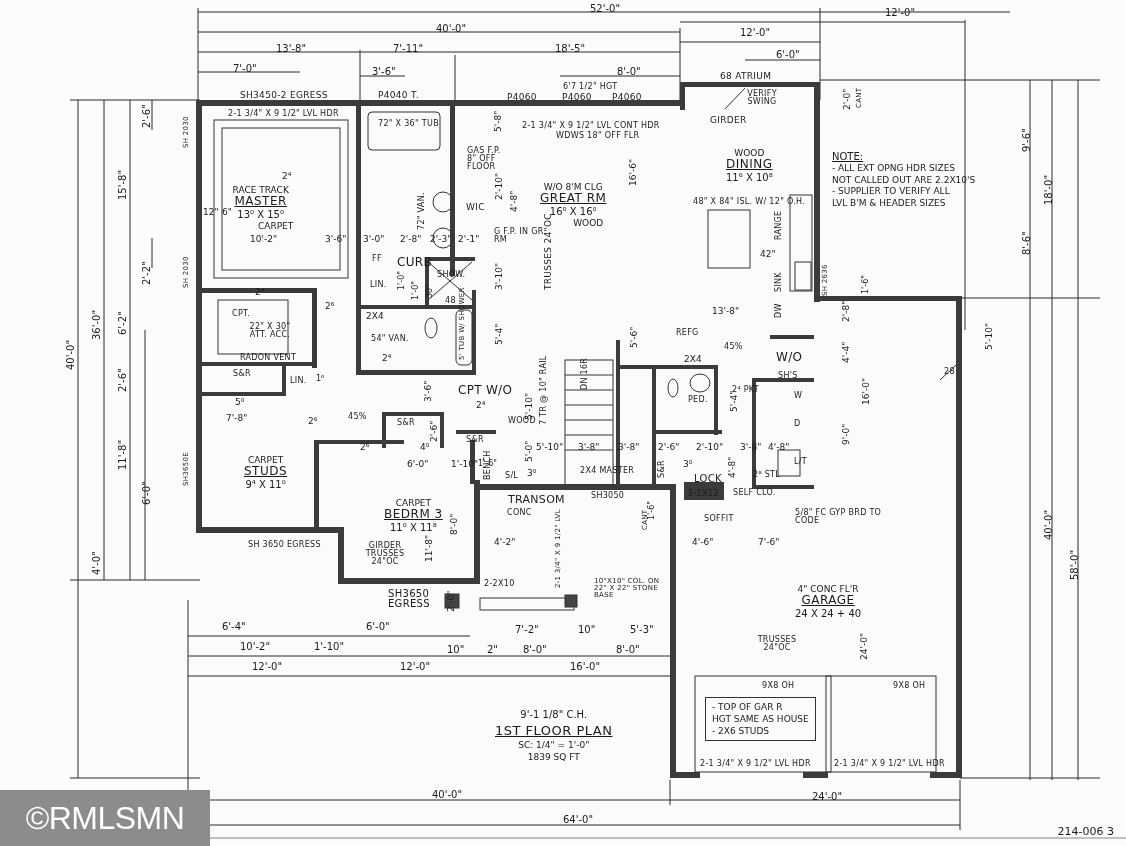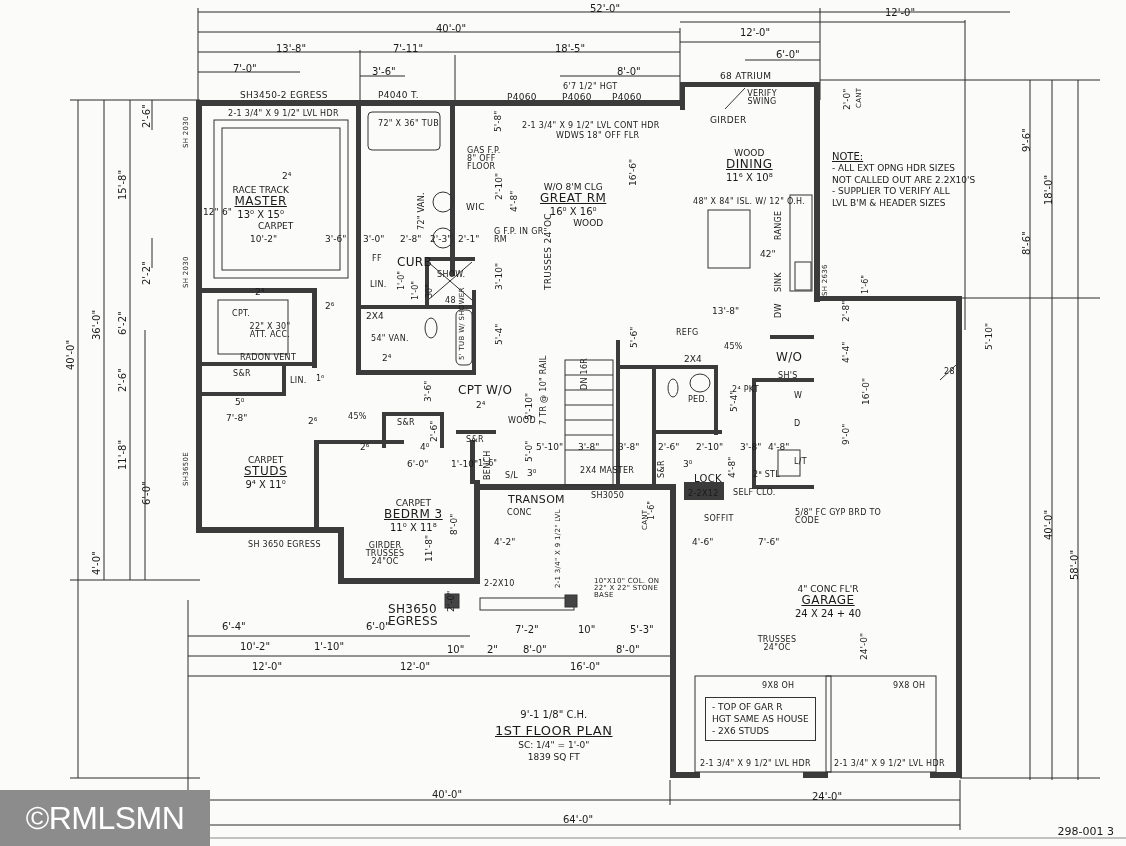--- a/index.html
+++ b/index.html
@@ -282,21 +282,21 @@
 <div class="lbl" style="left:233px;top:370px;font-size:8px">S&amp;R</div>
 <div class="lbl" style="left:397px;top:419px;font-size:8px">S&amp;R</div>
 <div class="lbl" style="left:466px;top:436px;font-size:8px">S&amp;R</div>
 <div class="lbl vert" style="left:658px;top:478px;font-size:8px">S&amp;R</div>
 <div class="lbl" style="left:232px;top:310px;font-size:8px">CPT.</div>
 <div class="lbl" style="left:245px;top:323px;font-size:8px;width:50px;white-space:normal;text-align:center">22" X 30" ATT. ACC.</div>
 <div class="lbl" style="left:240px;top:354px;font-size:8px">RADON VENT</div>
 <div class="lbl" style="left:348px;top:413px;font-size:8px">45%</div>
 <div class="lbl" style="left:360px;top:542px;font-size:8px;width:50px;white-space:normal;text-align:center">GIRDER TRUSSES 24"OC</div>
 <div class="lbl" style="left:248px;top:541px;font-size:8px">SH 3650 EGRESS</div>
-<div class="lbl" style="left:388px;top:603px;font-size:12px;width:40px;white-space:normal;text-align:left">SH3650 EGRESS</div>
+<div class="lbl" style="left:388px;top:589px;font-size:10px;width:40px;white-space:normal;text-align:left">SH3650 EGRESS</div>
 <div class="lbl vert" style="left:183px;top:148px;font-size:7px">SH 2030</div>
 <div class="lbl vert" style="left:183px;top:288px;font-size:7px">SH 2030</div>
 <div class="lbl vert" style="left:183px;top:486px;font-size:7px">SH3650E</div>
 <div class="lbl" style="left:484px;top:580px;font-size:8px">2-2X10</div>
 <div class="lbl" style="left:594px;top:578px;font-size:7px;width:75px;white-space:normal">10"X10" COL. ON 22" X 22" STONE BASE</div>
 <div class="lbl vert" style="left:555px;top:588px;font-size:7px">2-1 3/4" X 9 1/2" LVL</div>
 <div class="lbl" style="left:752px;top:636px;font-size:8px;width:50px;white-space:normal;text-align:center">TRUSSES 24"OC</div>
 <div class="lbl" style="left:762px;top:682px;font-size:8px">9X8 OH</div>
 <div class="lbl" style="left:893px;top:682px;font-size:8px">9X8 OH</div>
 <div class="lbl" style="left:700px;top:760px;font-size:8px">2-1 3/4" X 9 1/2" LVL HDR</div>
@@ -413,14 +413,14 @@
 <div class="dim" style="left:812px;top:792px">24'-0"</div>
 <div class="dim" style="left:563px;top:815px">64'-0"</div>
 
 <div class="title-block" style="left:495px;top:708px">
   <span class="ch">9'-1 1/8" C.H.</span>
   <span class="t">1ST FLOOR PLAN</span>
   <span class="sc">SC: 1/4" = 1'-0"</span>
   <span class="sf">1839 SQ FT</span>
 </div>
 
-<div class="sheet">298-001 3</div>
+<div class="sheet">214-006 3</div>
 <div class="wm">©RMLSMN</div>
 
 </body></html>

